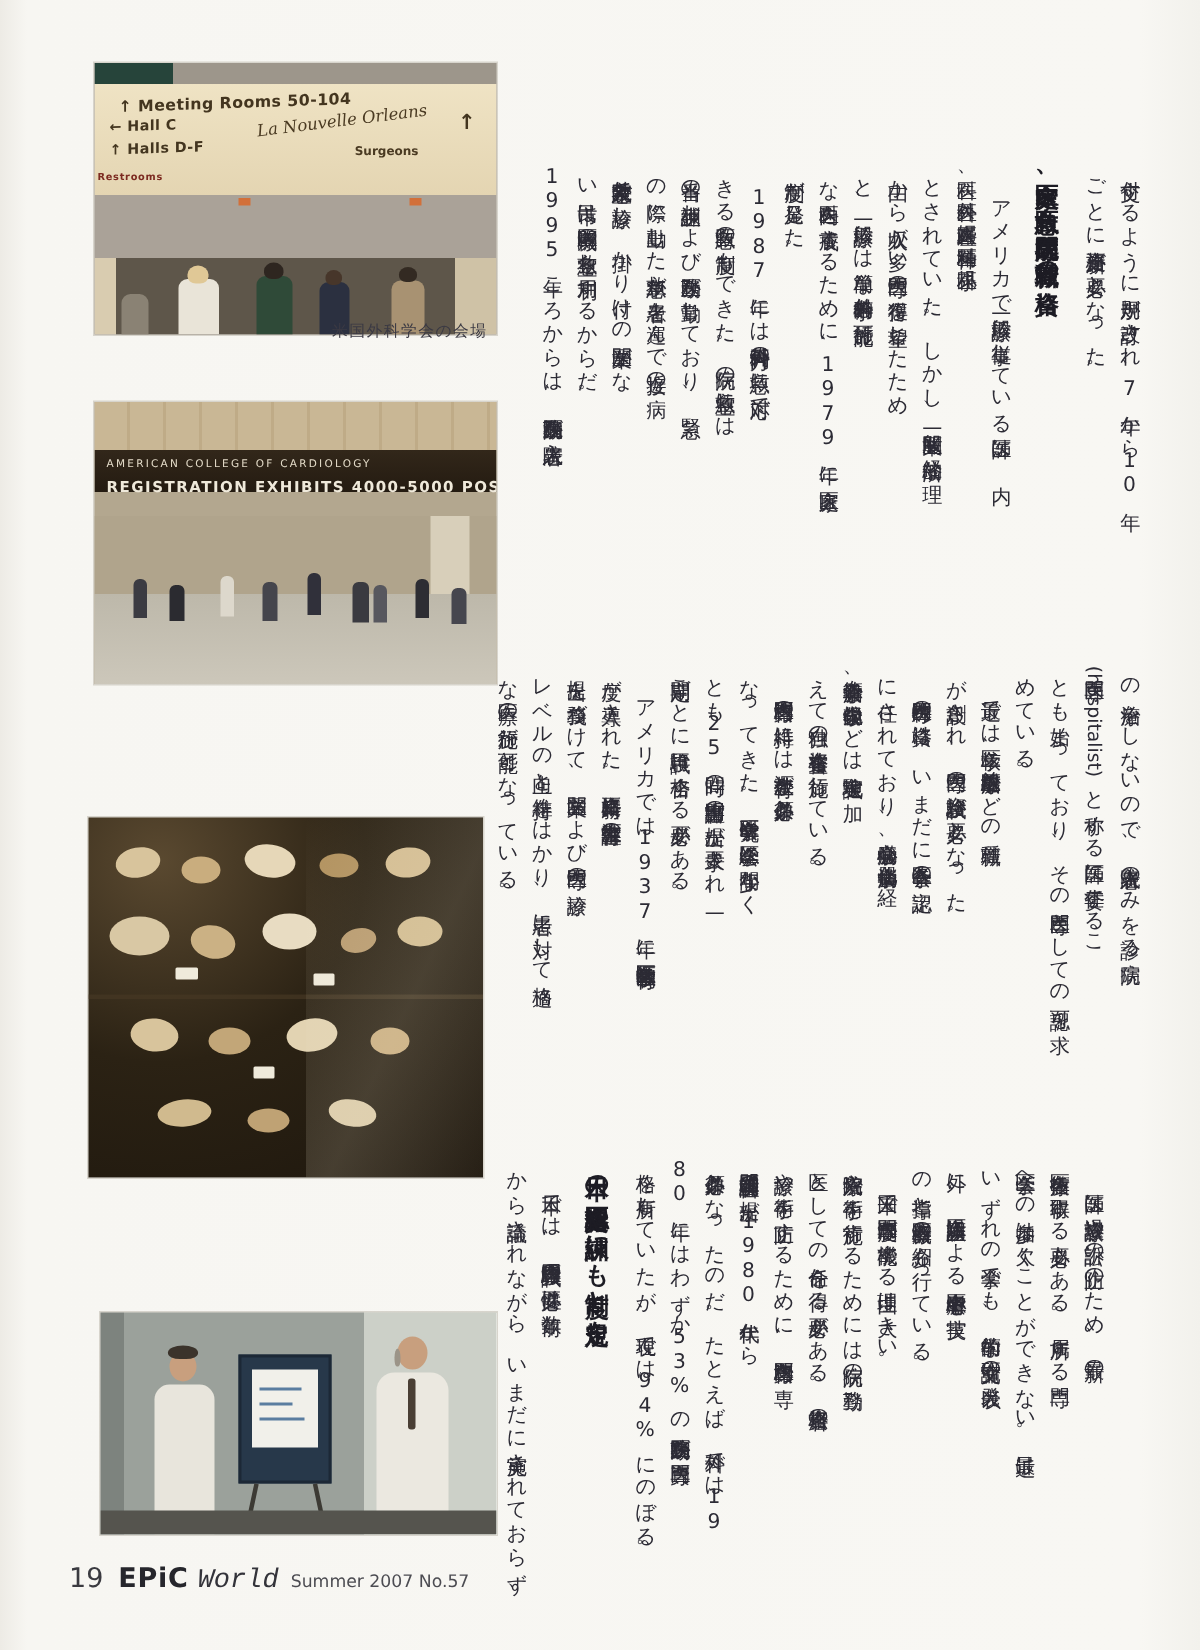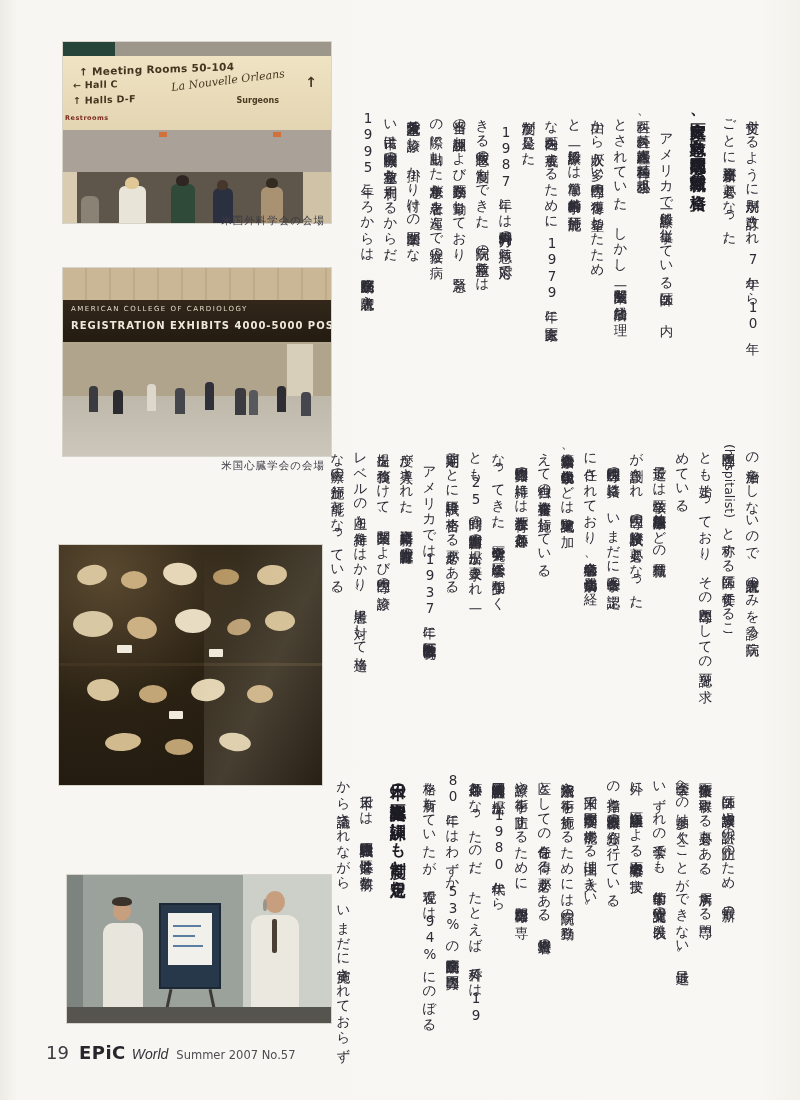--- a/index.html
+++ b/index.html
@@ -48,21 +48,21 @@
   .ph1 .scene { position:absolute; left:0; top:130px; width:100%; height:51px;
     background:linear-gradient(90deg,#d9ccb0 0 14px,#5e564a 14px 240px,#cfc2a6 240px); }
   .person { position:absolute; border-radius:6px 6px 0 0; }
   .head { position:absolute; border-radius:50%; background:#c89f7e; }
   .hair { position:absolute; border-radius:50% 50% 40% 40%; }
 
   
   .ph2 { left:63px; top:268px; width:268px; height:188px; background:#b3a78f; }
   .ph2 .ceil { position:absolute; left:0; top:0; width:100%; height:32px;
     background:repeating-linear-gradient(90deg,#c9b795 0 22px,#bfab87 22px 24px); }
-  .ph2 .band { position:absolute; left:0; top:32px; width:100%; height:42px;
+  .ph2 .band { position:absolute; left:0; top:32px; width:100%; height:28px;
     background:linear-gradient(180deg,#32271a,#241b11); color:#efe9da; padding:5px 8px; }
   .ph2 .b1 { font-size:7px; letter-spacing:1.5px; white-space:nowrap; color:#e3dbc8; }
   .ph2 .b2 { font-size:10px; font-weight:bold; letter-spacing:1px; margin-top:7px; white-space:nowrap; }
   .ph2 .wall { position:absolute; left:0; top:76px; width:100%; height:52px; background:#b0a48c; }
   .ph2 .pillar { position:absolute; right:18px; top:76px; width:26px; height:70px; background:#d8cfba; }
   .ph2 .floor { position:absolute; left:0; top:128px; width:100%; height:60px;
     background:linear-gradient(180deg,#bdb8aa,#ccc7ba); }
   .fig { position:absolute; border-radius:4px 4px 0 0; }
 
   
@@ -80,21 +80,21 @@
   .ph4 .board { position:absolute; left:92px; top:28px; width:62px; height:86px; background:#27384a; border:2px solid #1c2836; }
   .ph4 .sheet { position:absolute; left:7px; top:8px; width:44px; height:52px; background:#f1f0ea; }
   .ph4 .mark { position:absolute; background:#5a7da0; height:2px; }
   .ph4 .leg { position:absolute; width:3px; background:#3c3a34; }
   .ph4 .floor { position:absolute; left:0; bottom:0; width:100%; height:16px; background:#55544e; }
 
   
   .footer { position:absolute; left:46px; top:1042px; display:flex; align-items:baseline; gap:10px; }
   .pageno { font-size:18px; color:#3a3a40; }
   .logo-epic { font-size:18px; font-weight:900; letter-spacing:.5px; color:#26262c; }
-  .logo-world { font-family:Liberation Sans, sans-serif; font-style:italic; font-size:14px; color:#33333a; margin-left:-4px; }
+  .logo-world { font-family:Liberation Mono, monospace; font-style:italic; font-size:18px; color:#33333a; margin-left:-4px; }
   .issue { font-size:11.5px; color:#4c4c52; margin-left:-2px; }
 </style>
 </head>
 <body>
 
 <div class="page">
 
   <div class="photo ph1">
     <div class="topstrip"></div>
     <div class="sign">
@@ -134,21 +134,20 @@
     <div class="fig" style="left:26px;top:118px;width:9px;height:26px;background:#3b3b42;"></div>
     <div class="fig" style="left:50px;top:122px;width:10px;height:24px;background:#2b2b30;"></div>
     <div class="fig" style="left:84px;top:116px;width:9px;height:27px;background:#ddd8cc;"></div>
     <div class="fig" style="left:112px;top:120px;width:10px;height:26px;background:#45454c;"></div>
     <div class="fig" style="left:142px;top:114px;width:9px;height:28px;background:#30303a;"></div>
     <div class="fig" style="left:172px;top:120px;width:11px;height:27px;background:#3a3a40;"></div>
     <div class="fig" style="left:186px;top:122px;width:9px;height:25px;background:#57575e;"></div>
     <div class="fig" style="left:214px;top:118px;width:9px;height:26px;background:#2d2d33;"></div>
     <div class="fig" style="left:238px;top:124px;width:10px;height:24px;background:#46464e;"></div>
   </div>
-  <div class="caption" style="left:63px; top:459px; width:268px;">米国心臓学会の会場</div>
 
   <div class="photo ph3">
     <div class="art" style="left:18px;top:20px;width:30px;height:20px;background:#d8c49c;transform:rotate(-10deg);"></div>
     <div class="art" style="left:62px;top:26px;width:26px;height:18px;background:#c9ad7e;"></div>
     <div class="art" style="left:104px;top:18px;width:34px;height:22px;background:#e6d7b8;transform:rotate(8deg);"></div>
     <div class="art" style="left:154px;top:24px;width:26px;height:16px;background:#b2925f;"></div>
     <div class="art" style="left:198px;top:20px;width:30px;height:20px;background:#d4bd92;transform:rotate(-6deg);"></div>
     <div class="art" style="left:14px;top:66px;width:40px;height:26px;background:#d9c8a4;"></div>
     <div class="art" style="left:68px;top:72px;width:30px;height:22px;background:#cbb184;transform:rotate(12deg);"></div>
     <div class="art" style="left:116px;top:64px;width:36px;height:24px;background:#e8dcc2;"></div>

